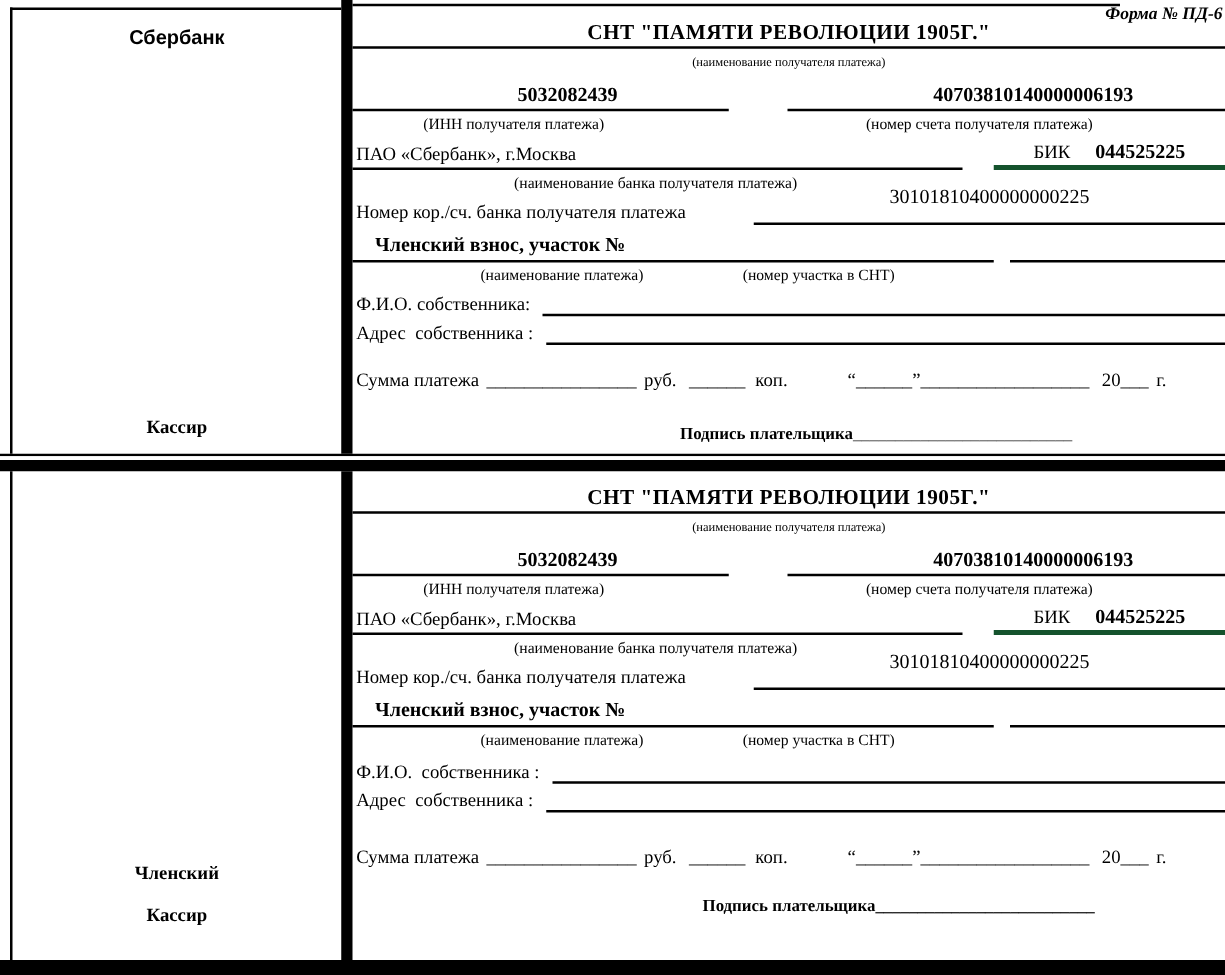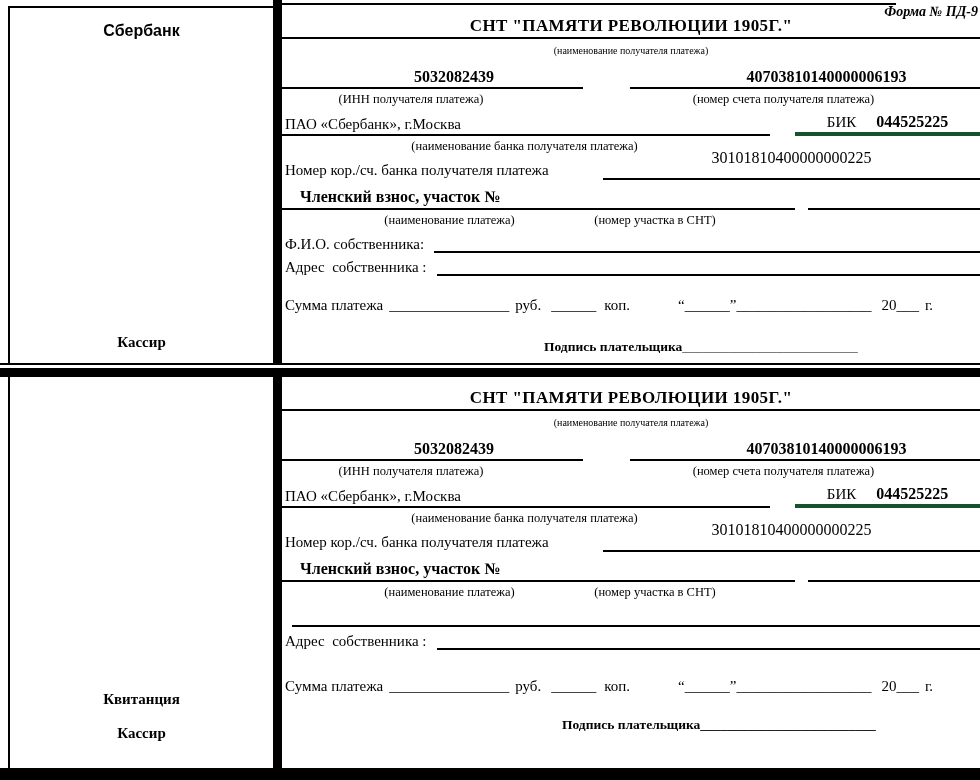--- a/index.html
+++ b/index.html
@@ -108,21 +108,21 @@
       <div class="stub-box">
         <div class="stub-notice">Сбербанк</div>
         <div class="stub-cashier">Кассир</div>
       </div>
     </div>
     <div class="vdiv"></div>
     <div class="right-col">
 
       <div class="row-header">
         <div class="topline"></div>
-        <div class="forma">Форма № ПД-9</div>
+        <div class="forma">Форма № ПД-6</div>
         <div class="payee-title">СНТ "ПАМЯТИ РЕВОЛЮЦИИ 1905Г."</div>
       </div>
 
       <div class="row-hint">(наименование получателя платежа)</div>
 
       <div class="row-numbers">
         <div class="cellb cell-inn">
           <span class="numval">5032082439</span>
         </div>
         <div class="numgap"></div>
@@ -208,21 +208,21 @@
 
     </div>
   </div>
 
   <div class="hgap"></div>
   <div class="hband"></div>
 
   <div class="section section-bottom s1">
     <div class="stub-col">
       <div class="stub-box">
-        <div class="stub-receipt">Квитанция</div>
+        <div class="stub-receipt">Членский</div>
         <div class="stub-cashier">Кассир</div>
       </div>
     </div>
     <div class="vdiv"></div>
     <div class="right-col">
 
       <div class="row-header">
         <div class="payee-title">СНТ "ПАМЯТИ РЕВОЛЮЦИИ 1905Г."</div>
       </div>
 
@@ -273,20 +273,21 @@
         <div class="paygap"></div>
         <div class="cell-plot"></div>
       </div>
 
       <div class="row-payhints">
         <div class="hint-payname">(наименование платежа)</div>
         <div class="hint-plot">(номер участка в СНТ)</div>
       </div>
 
       <div class="row-fio">
+        <span class="owner-label">Ф.И.О.  собственника :</span>
         <div class="fill"></div>
       </div>
 
       <div class="row-addr">
         <span class="owner-label">Адрес  собственника :</span>
         <div class="fill"></div>
       </div>
 
       <div class="spacer-a"></div>
 

